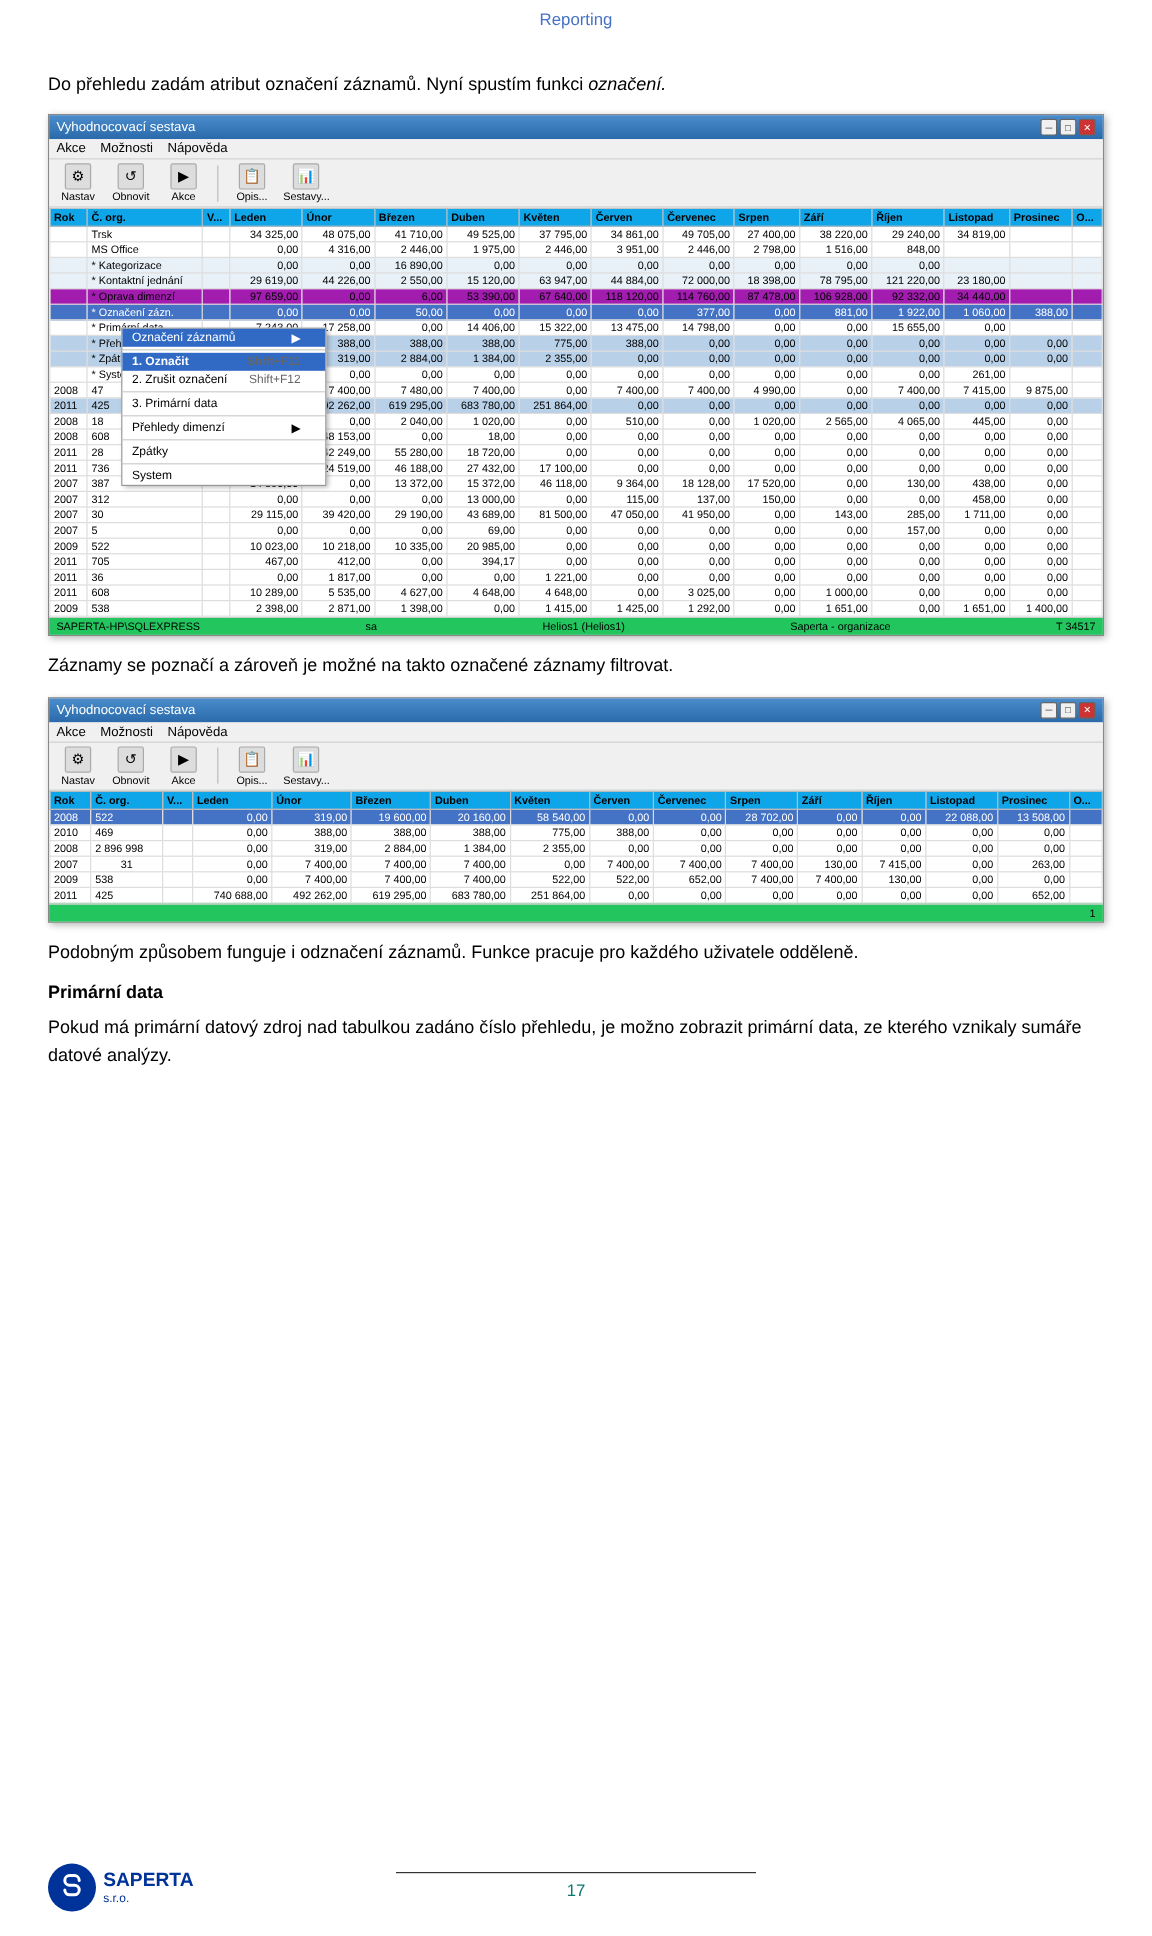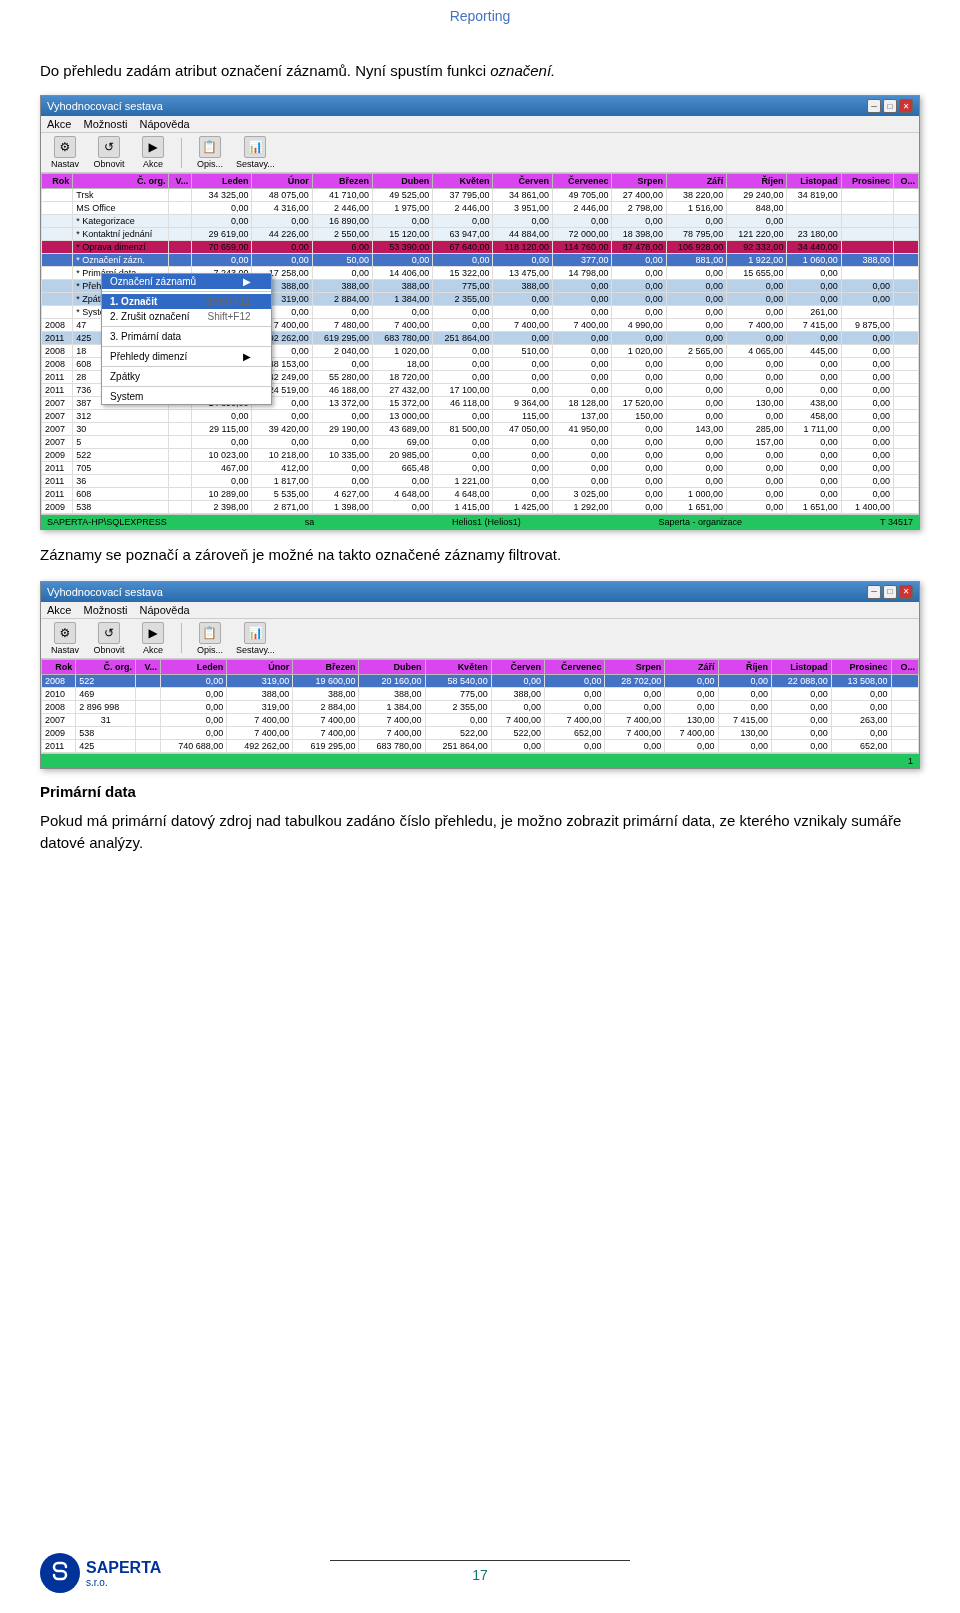--- a/index.html
+++ b/index.html
@@ -133,24 +133,24 @@
     }
 
     .data-table {
       width: 100%;
       border-collapse: collapse;
       font-size: 9px;
       font-family: Arial, sans-serif;
     }
 
     .data-table th {
-      background: #d946ef;
+      background: #0ea5e9;
       border: 1px solid #bbb;
       padding: 2px 3px;
-      text-align: right;
+      text-align: left;
       font-weight: bold;
       white-space: nowrap;
     }
 
     .data-table td {
       border: 1px solid #ddd;
       padding: 1px 3px;
       text-align: right;
       white-space: nowrap;
     }
@@ -440,25 +440,25 @@
                 <td>63 947,00</td>
                 <td>44 884,00</td>
                 <td>72 000,00</td>
                 <td>18 398,00</td>
                 <td>78 795,00</td>
                 <td>121 220,00</td>
                 <td>23 180,00</td>
                 <td></td>
                 <td></td>
               </tr>
-              <tr style="background:#be185d;">
+              <tr style="background:#a21caf;">
                 <td style="text-align: left;"></td>
                 <td style="text-align: left;">* Oprava dimenzí</td>
                 <td style="text-align: left;"></td>
-                <td>70 659,00</td>
+                <td>97 659,00</td>
                 <td>0,00</td>
                 <td>6,00</td>
                 <td>53 390,00</td>
                 <td>67 640,00</td>
                 <td>118 120,00</td>
                 <td>114 760,00</td>
                 <td>87 478,00</td>
                 <td>106 928,00</td>
                 <td>92 332,00</td>
                 <td>34 440,00</td>
@@ -753,21 +753,21 @@
                 <td>0,00</td>
                 <td></td>
               </tr>
               <tr>
                 <td style="text-align: left;">2011</td>
                 <td style="text-align: left;">705</td>
                 <td style="text-align: left;"></td>
                 <td>467,00</td>
                 <td>412,00</td>
                 <td>0,00</td>
-                <td>665,48</td>
+                <td>394,17</td>
                 <td>0,00</td>
                 <td>0,00</td>
                 <td>0,00</td>
                 <td>0,00</td>
                 <td>0,00</td>
                 <td>0,00</td>
                 <td>0,00</td>
                 <td>0,00</td>
                 <td></td>
               </tr>
@@ -1034,20 +1034,23 @@
           </tbody>
       </table>
     </div>
 
     <div class="win-statusbar">
       <span></span>
       <span>1</span>
     </div>
   </div>
 
+  <p class="para">
+    <span>Podobným způsobem funguje i odznačení záznamů. Funkce pracuje pro každého uživatele odděleně.</span>
+  </p>
 
   <div>
     <p class="section-title">Primární data</p>
     <p class="para">Pokud má primární datový zdroj nad tabulkou zadáno číslo přehledu, je možno zobrazit primární data, ze kterého vznikaly sumáře datové analýzy.</p>
   </div>
 
 </div>
 
 <div class="page-footer">
   <div class="footer-line"></div>

